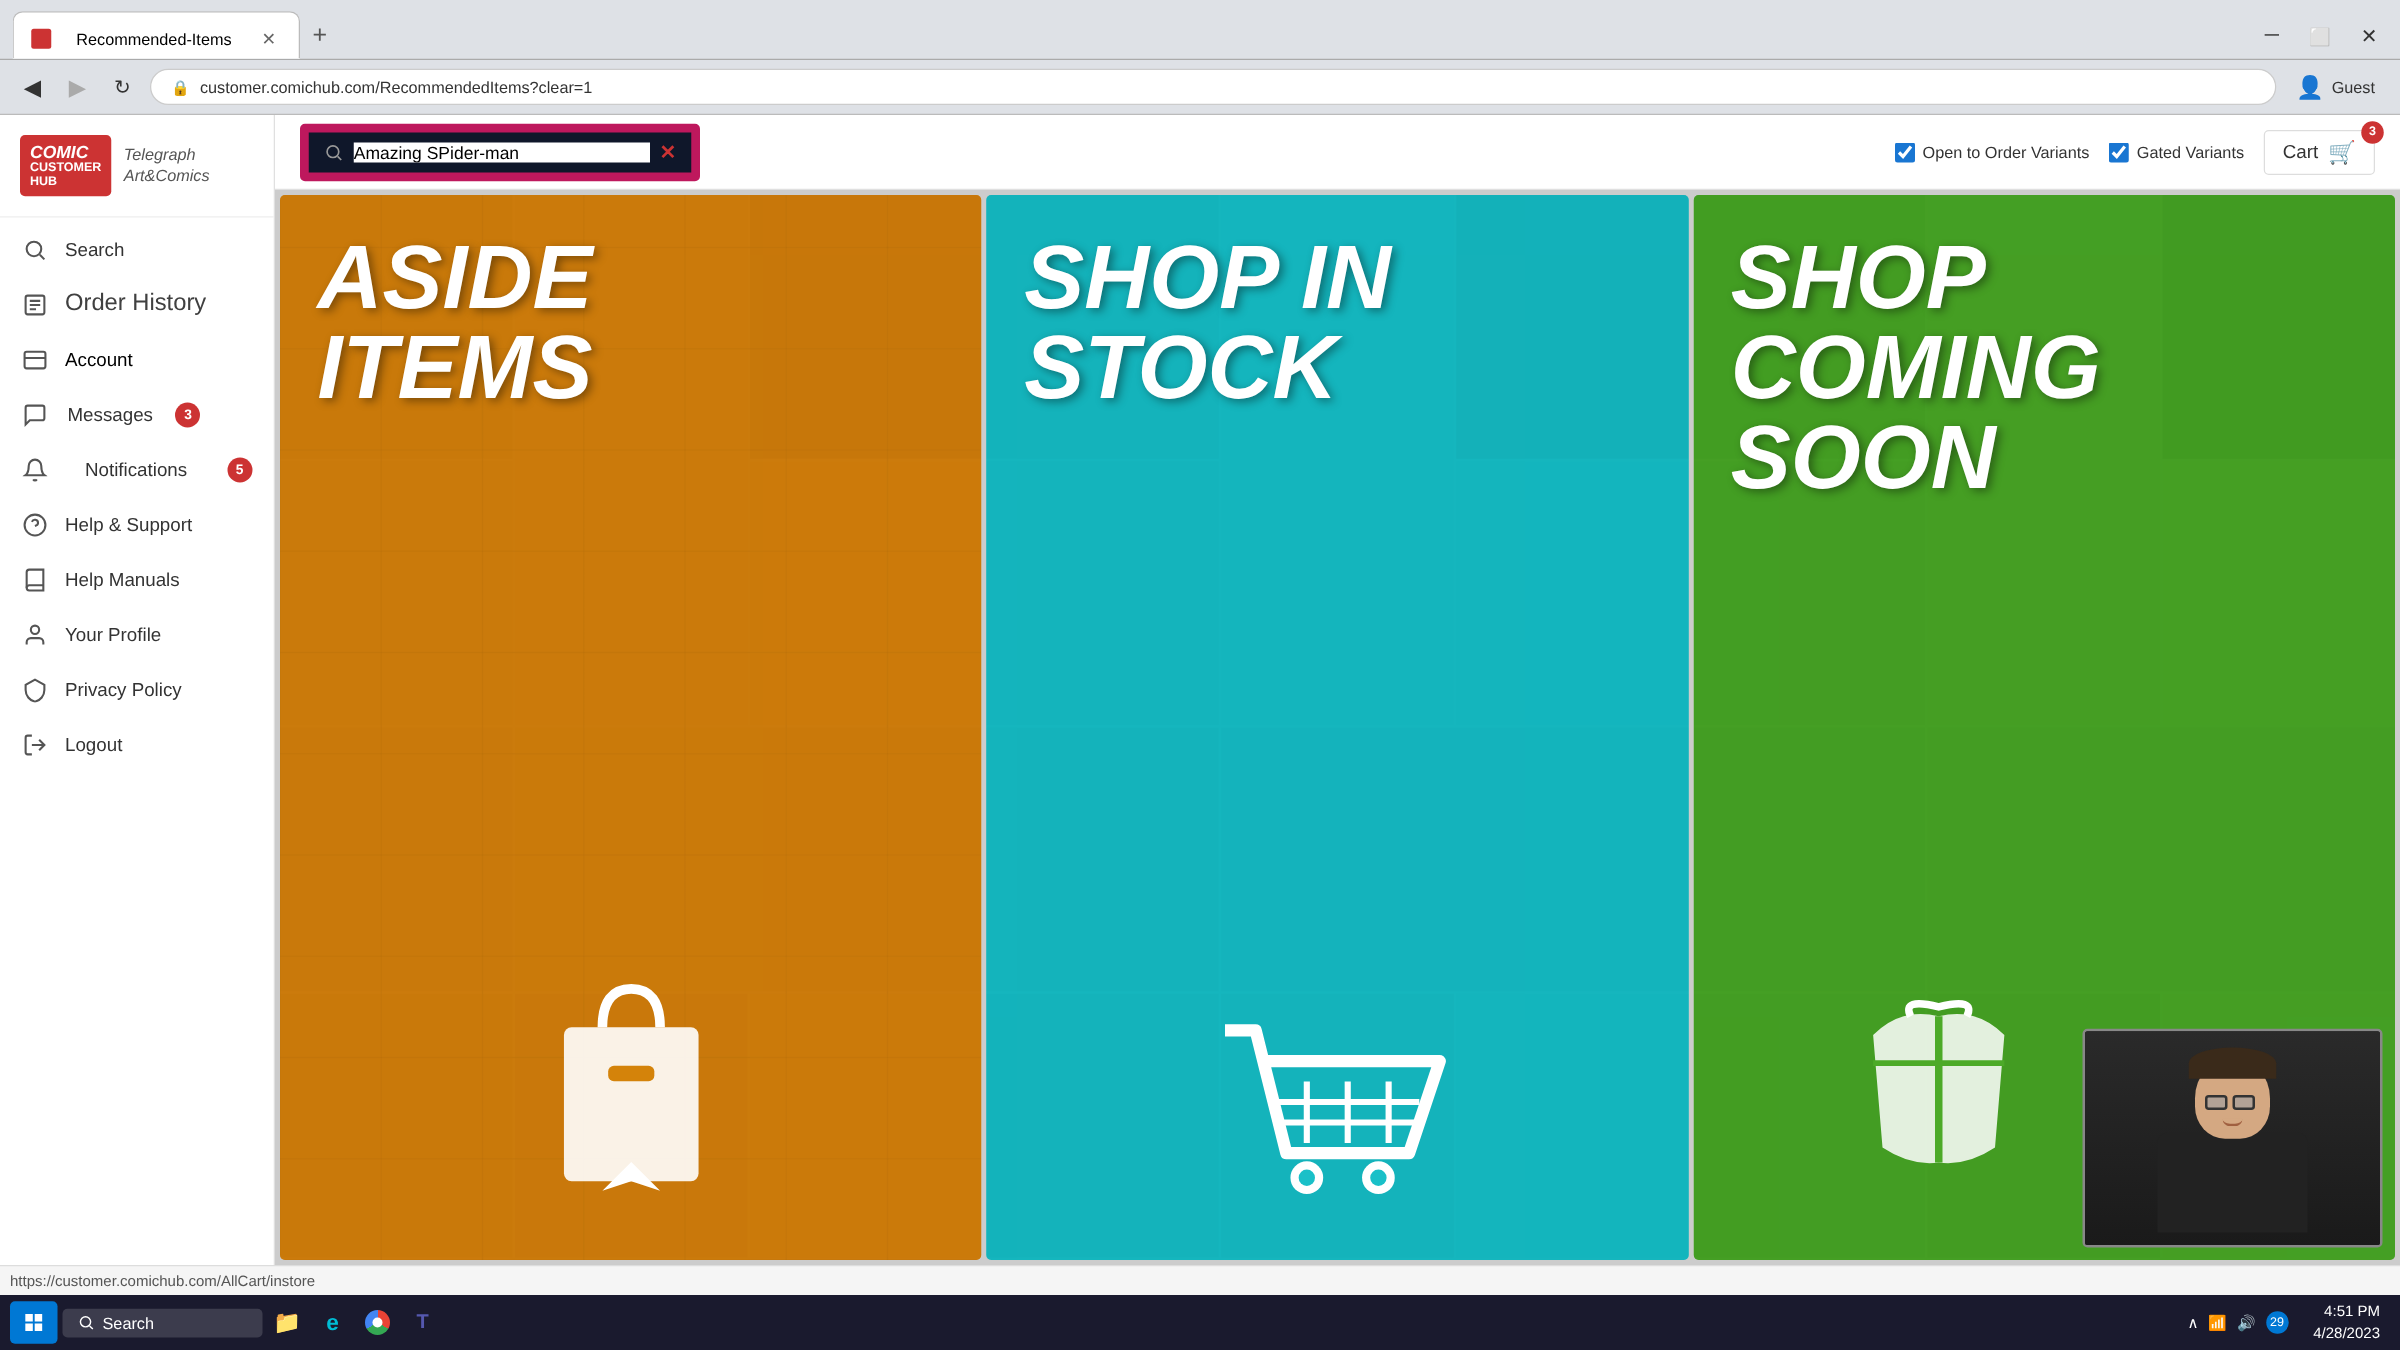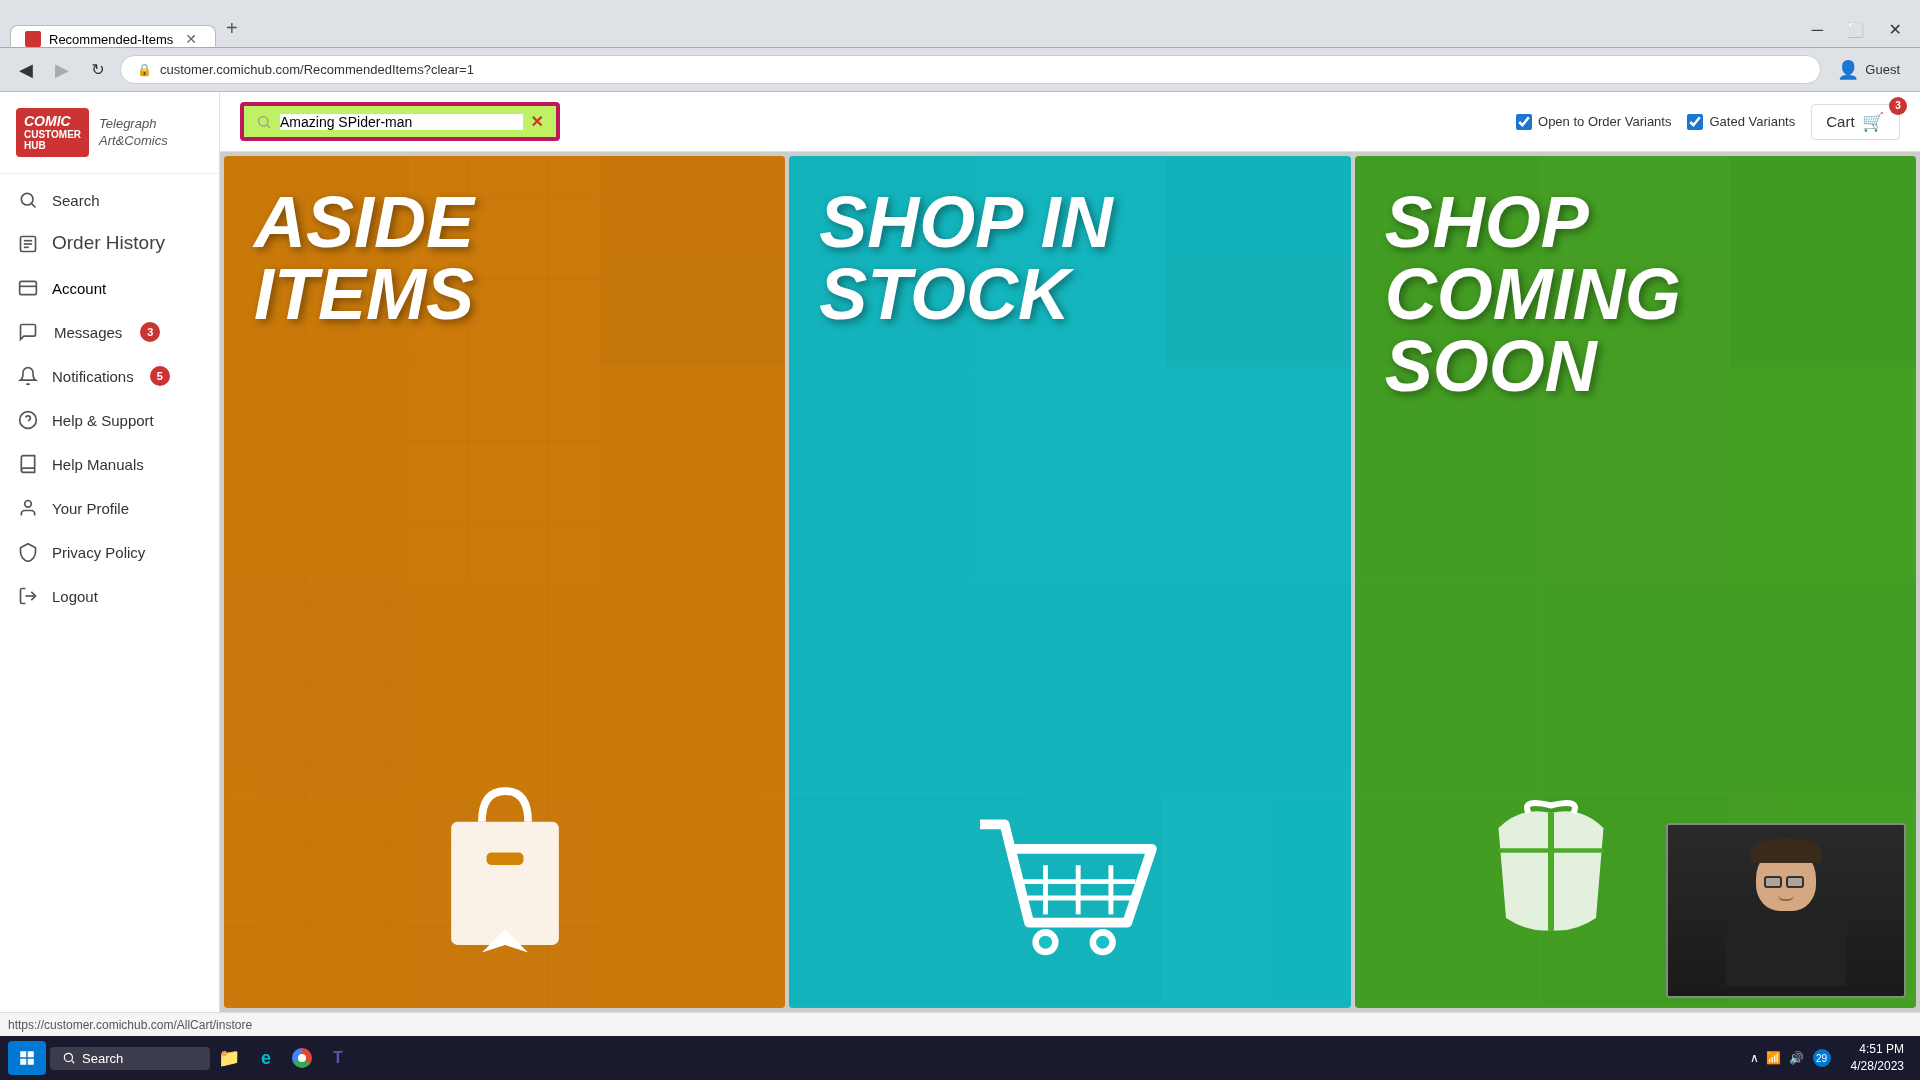--- a/index.html
+++ b/index.html
@@ -6,21 +6,21 @@
     body { font-family: 'Segoe UI', Arial, sans-serif; background: #f0f0f0; width: 1920px; height: 1080px; overflow: hidden; }
 
     
     svg { display: block; }
   </style>
 </head>
 <body>
 
 <div style="background:#dee1e6; height:48px; display:flex; align-items:flex-end; padding:0 10px; border-bottom:1px solid #aaa;">
   <div style="display:flex; align-items:flex-end; height:100%; padding-top:10px;">
-    <div style="background:#fff; padding:6px 14px 0; border-radius:8px 8px 0 0; display:flex; align-items:center; gap:8px; font-size:13px; min-width:200px; height:22px; border:1px solid #bbb; border-bottom:1px solid #fff;">
+    <div style="background:#fff; padding:6px 14px 0; border-radius:8px 8px 0 0; display:flex; align-items:center; gap:20px; font-size:13px; min-width:200px; height:38px; border:1px solid #bbb; border-bottom:1px solid #fff;">
       <div style="width:16px; height:16px; background:#cc3333; border-radius:2px; flex-shrink:0;"></div>
       <span style="flex:1; overflow:hidden; white-space:nowrap; text-overflow:ellipsis;">Recommended-Items</span>
       <span style="color:#666; cursor:pointer; font-size:14px; padding:2px 4px;">✕</span>
     </div>
     <button style="background:none; border:none; font-size:20px; color:#555; cursor:pointer; padding:4px 10px; height:38px;">+</button>
   </div>
   <div style="flex:1;"></div>
   <div style="display:flex; align-items:center; gap:8px; padding-bottom:6px;">
     <button style="background:none; border:none; font-size:16px; cursor:pointer; color:#333; padding:2px 8px;">─</button>
     <button style="background:none; border:none; font-size:14px; cursor:pointer; color:#333; padding:2px 8px;">⬜</button>
@@ -89,21 +89,21 @@
     <div style="display:flex; align-items:center; gap:14px; padding:10px 16px; cursor:pointer; color:#333; font-size:15px;">
       <div style="width:24px; height:24px; display:flex; align-items:center; justify-content:center;">
         <svg width="20" height="20" viewBox="0 0 24 24" fill="none" stroke="#555" stroke-width="2">
             <path d="M21 15a2 2 0 01-2 2H7l-4 4V5a2 2 0 012-2h14a2 2 0 012 2z"></path>
           </svg>
       </div>
       <span>Messages</span>
       <span style="background:#cc3333; color:white; border-radius:50%; width:20px; height:20px; display:flex; align-items:center; justify-content:center; font-size:11px; font-weight:bold; margin-left:4px;">3</span>
     </div>
 
-    <div style="display:flex; align-items:center; gap:12px; padding:10px 16px; cursor:pointer; color:#333; font-size:15px;">
+    <div style="display:flex; align-items:center; gap:28px; padding:10px 16px; cursor:pointer; color:#333; font-size:15px;">
       <div style="width:24px; height:24px; display:flex; align-items:center; justify-content:center;">
         <svg width="20" height="20" viewBox="0 0 24 24" fill="none" stroke="#555" stroke-width="2">
             <path d="M18 8A6 6 0 006 8c0 7-3 9-3 9h18s-3-2-3-9"></path>
             <path d="M13.73 21a2 2 0 01-3.46 0"></path>
           </svg>
       </div>
       <span>Notifications</span>
       <span style="background:#cc3333; color:white; border-radius:50%; width:20px; height:20px; display:flex; align-items:center; justify-content:center; font-size:11px; font-weight:bold; margin-left:4px;">5</span>
     </div>
 
@@ -155,21 +155,21 @@
             <line x1="21" y1="12" x2="9" y2="12"></line>
           </svg>
       </div>
       <span>Logout</span>
     </div>
   </div>
 
   <div style="flex:1; display:flex; flex-direction:column; overflow:hidden;">
 
     <div style="background:#fff; border-bottom:1px solid #e0e0e0; height:60px; display:flex; align-items:center; padding:0 20px; gap:16px; flex-shrink:0;">
-      <div style="flex:0 0 320px; display:flex; align-items:center; border:4px solid #be185d; border-radius:4px; padding:6px 12px; gap:8px; background:#bef264;">
+      <div style="flex:0 0 320px; display:flex; align-items:center; border:7px solid #be185d; border-radius:4px; padding:6px 12px; gap:8px; background:#0f172a;">
         <span style="color:#999;">
           <svg width="16" height="16" viewBox="0 0 24 24" fill="none" stroke="#999" stroke-width="2">
               <circle cx="11" cy="11" r="7"></circle>
               <line x1="21" y1="21" x2="16.65" y2="16.65"></line>
             </svg>
         </span>
         <input type="text" style="border: none; outline: none; flex: 1 1 0%; font-size: 14px;" value="Amazing SPider-man">
         <span style="color:#cc3333; cursor:pointer; font-size:16px; font-weight:bold;">✕</span>
       </div>
       <div style="flex:1;"></div>

